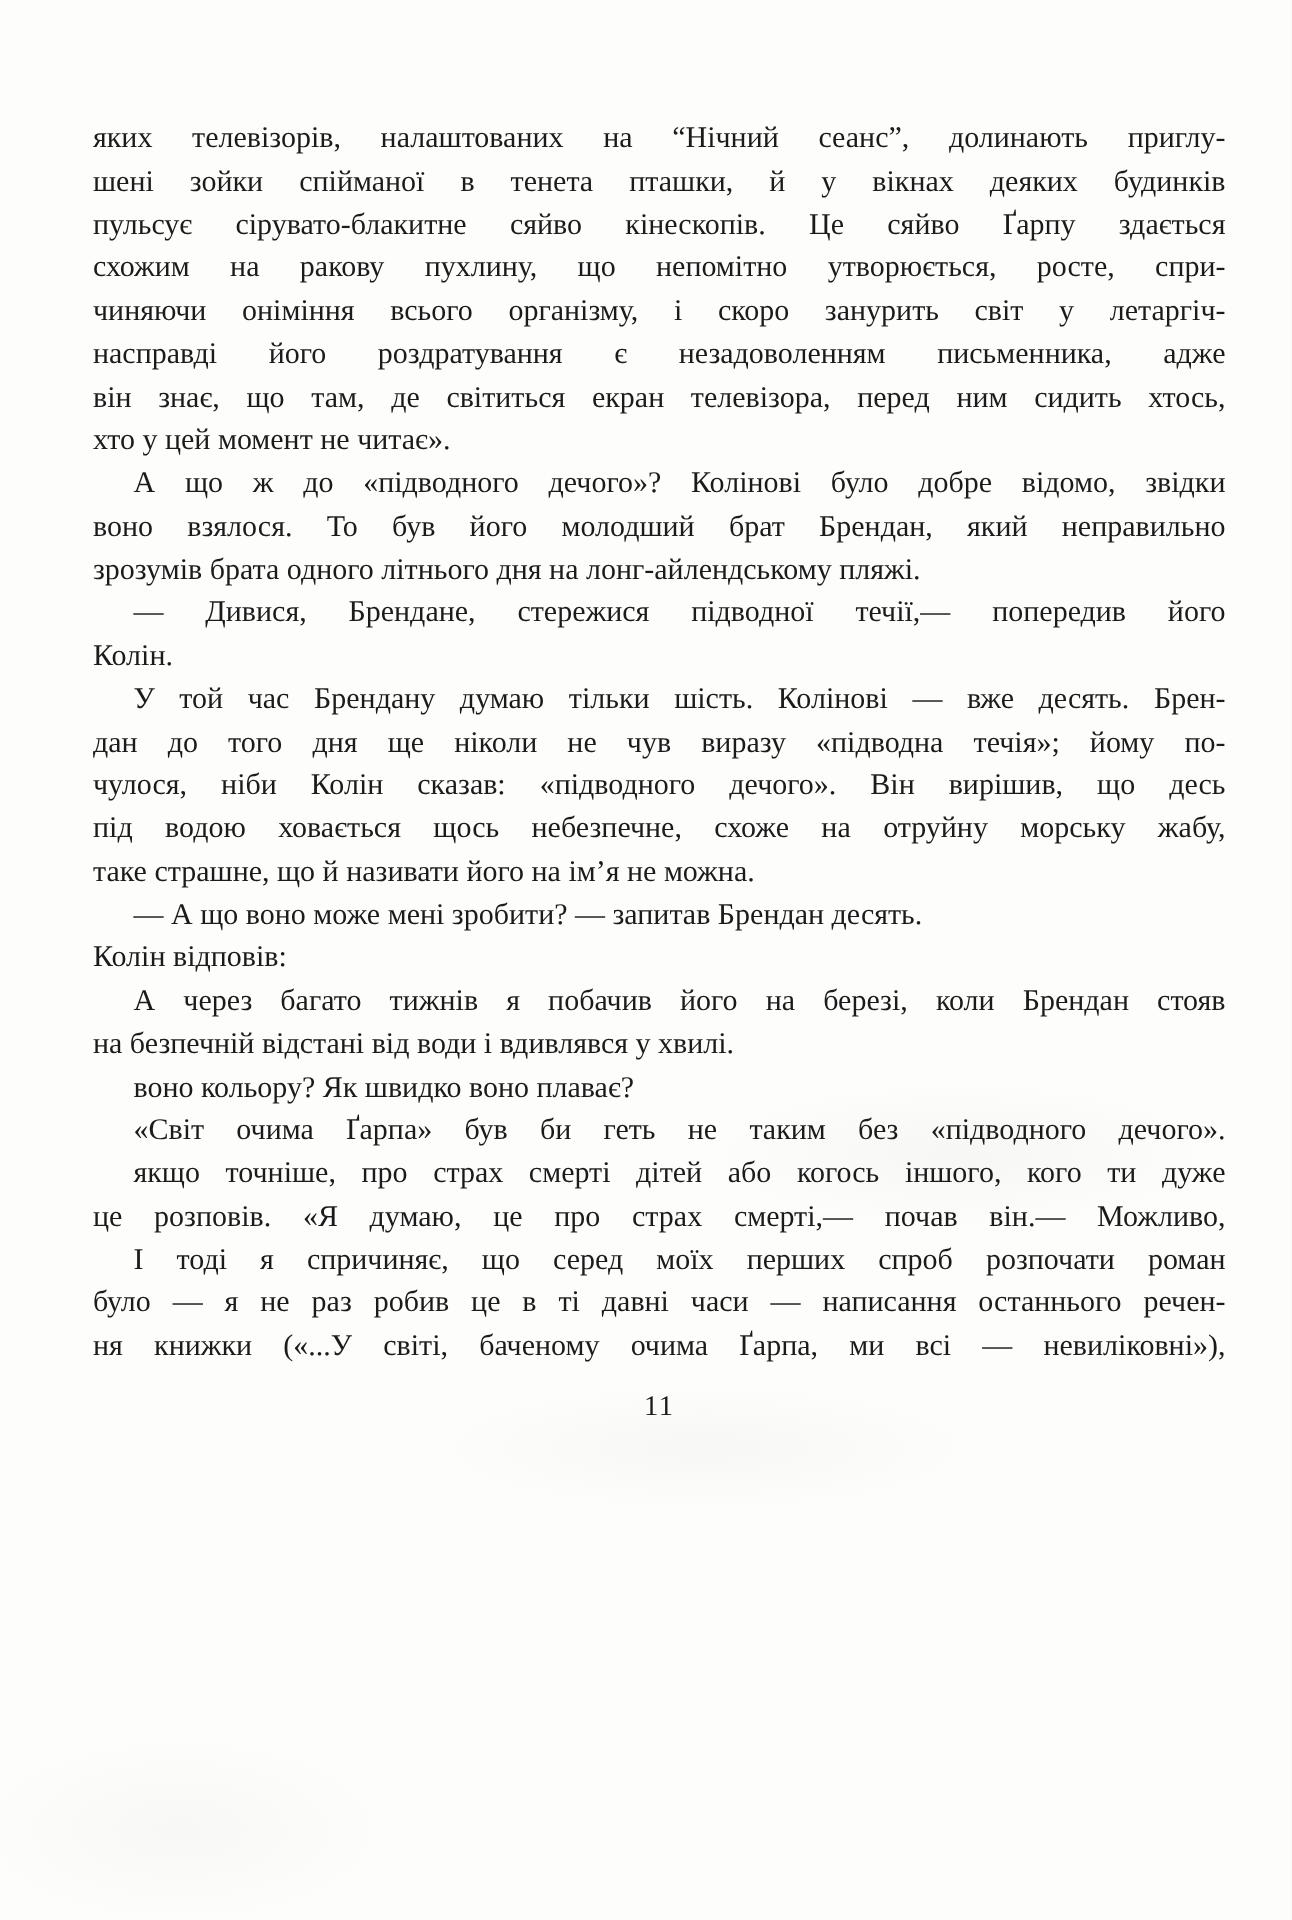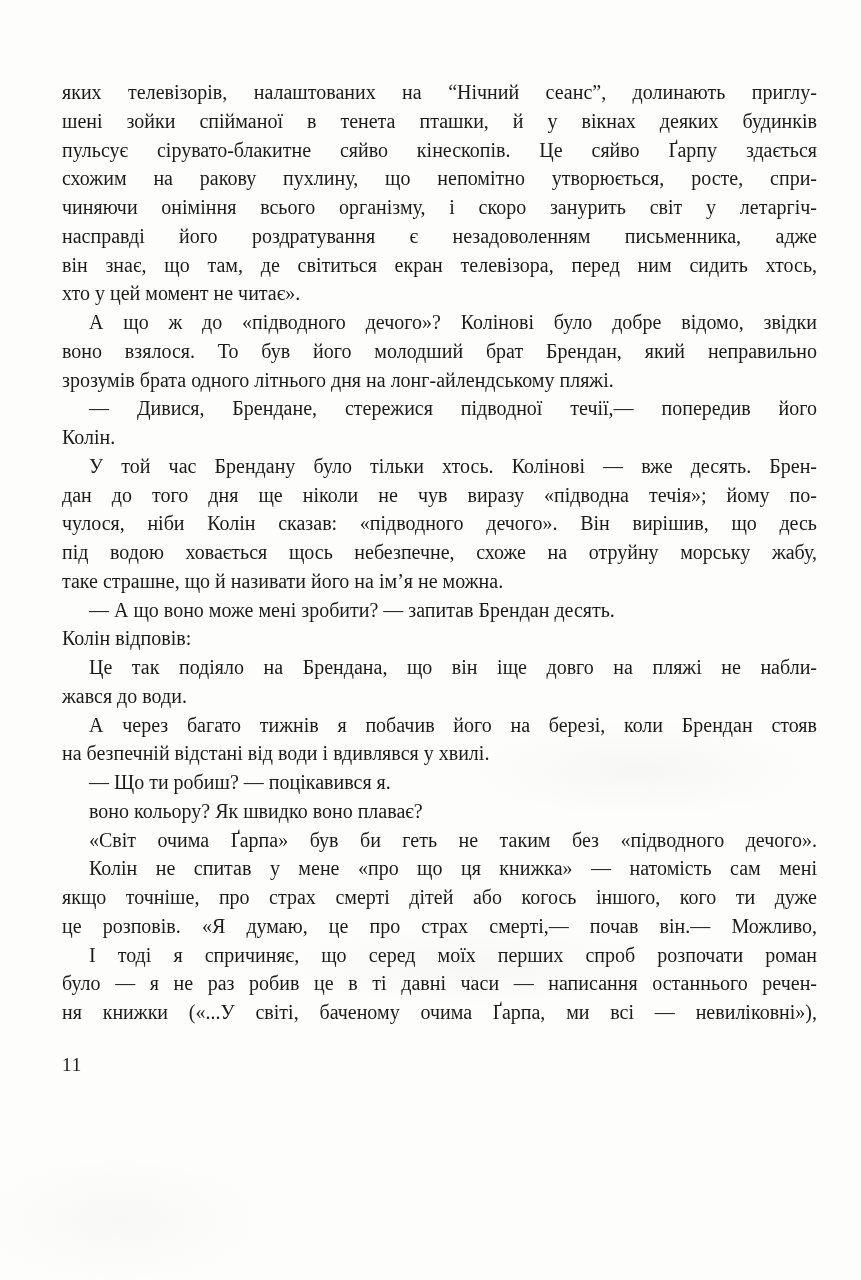--- a/index.html
+++ b/index.html
@@ -35,21 +35,22 @@
     text-align: justify;
     text-align-last: justify;
   }
   .ln.end {
     text-align-last: left;
   }
   .para.ind .ln:first-child {
     text-indent: 27px;
   }
   .folio {
-    margin-top: 24px;
+    margin-top: 12px;
+    text-align: center;
     font-size: 19px;
     letter-spacing: 1px;
   }
 </style>
 </head>
 <body>
 
 <div class="page">
   <main class="text-block">
 
@@ -69,60 +70,52 @@
       <span class="ln">воно взялося. То був його молодший брат Брендан, який неправильно</span>
       <span class="ln end">зрозумів брата одного літнього дня на лонг-айлендському пляжі.</span>
     </p>
 
     <p class="para ind">
       <span class="ln">— Дивися, Брендане, стережися підводної течії,— попередив його</span>
       <span class="ln end">Колін.</span>
     </p>
 
     <p class="para ind">
-      <span class="ln">У той час Брендану було тільки хтось. Колінові — вже десять. Брен-</span>
+      <span class="ln">У той час Брендану думаю тільки шість. Колінові — вже десять. Брен-</span>
       <span class="ln">дан до того дня ще ніколи не чув виразу «підводна течія»; йому по-</span>
       <span class="ln">чулося, ніби Колін сказав: «підводного дечого». Він вирішив, що десь</span>
       <span class="ln">під водою ховається щось небезпечне, схоже на отруйну морську жабу,</span>
       <span class="ln end">таке страшне, що й називати його на ім’я не можна.</span>
     </p>
 
     <p class="para ind">
       <span class="ln end">— А що воно може мені зробити? — запитав Брендан десять.</span>
     </p>
 
     <p class="para">
       <span class="ln end">Колін відповів:</span>
     </p>
 
 
-    <p class="para ind">
-      <span class="ln">Це так подіяло на Брендана, що він іще довго на пляжі не набли-</span>
-      <span class="ln end">жався до води.</span>
-    </p>
 
     <p class="para ind">
       <span class="ln">А через багато тижнів я побачив його на березі, коли Брендан стояв</span>
       <span class="ln end">на безпечній відстані від води і вдивлявся у хвилі.</span>
     </p>
 
-    <p class="para ind">
-      <span class="ln end">— Що ти робиш? — поцікавився я.</span>
-    </p>
 
     <p class="para ind">
       <span class="ln end">воно кольору? Як швидко воно плаває?</span>
     </p>
 
     <p class="para ind">
       <span class="ln">«Світ очима Ґарпа» був би геть не таким без «підводного дечого».</span>
     </p>
 
     <p class="para ind">
-      <span class="ln">Колін не спитав у мене «про що ця книжка» — натомість сам мені</span>
       <span class="ln">якщо точніше, про страх смерті дітей або когось іншого, кого ти дуже</span>
       <span class="ln">це розповів. «Я думаю, це про страх смерті,— почав він.— Можливо,</span>
     </p>
 
     <p class="para ind">
       <span class="ln">І тоді я спричиняє, що серед моїх перших спроб розпочати роман</span>
       <span class="ln">було — я не раз робив це в ті давні часи — написання останнього речен-</span>
       <span class="ln">ня книжки («...У світі, баченому очима Ґарпа, ми всі — невиліковні»),</span>
     </p>
 

